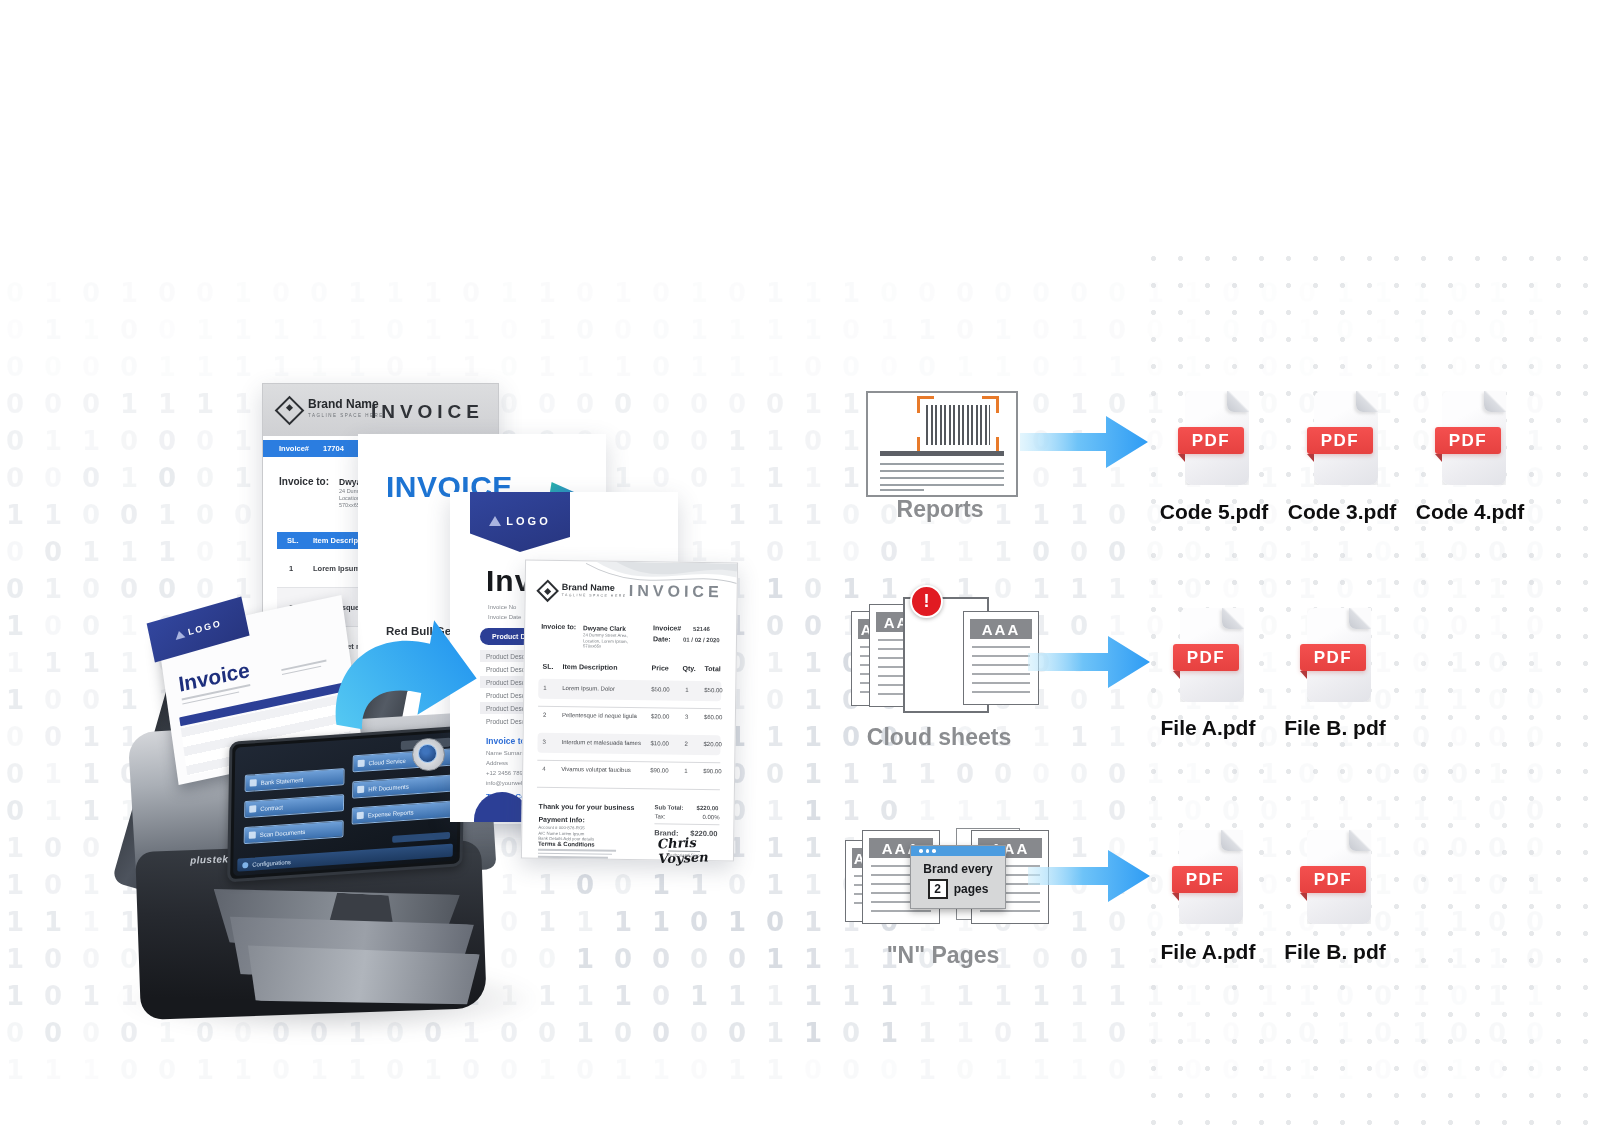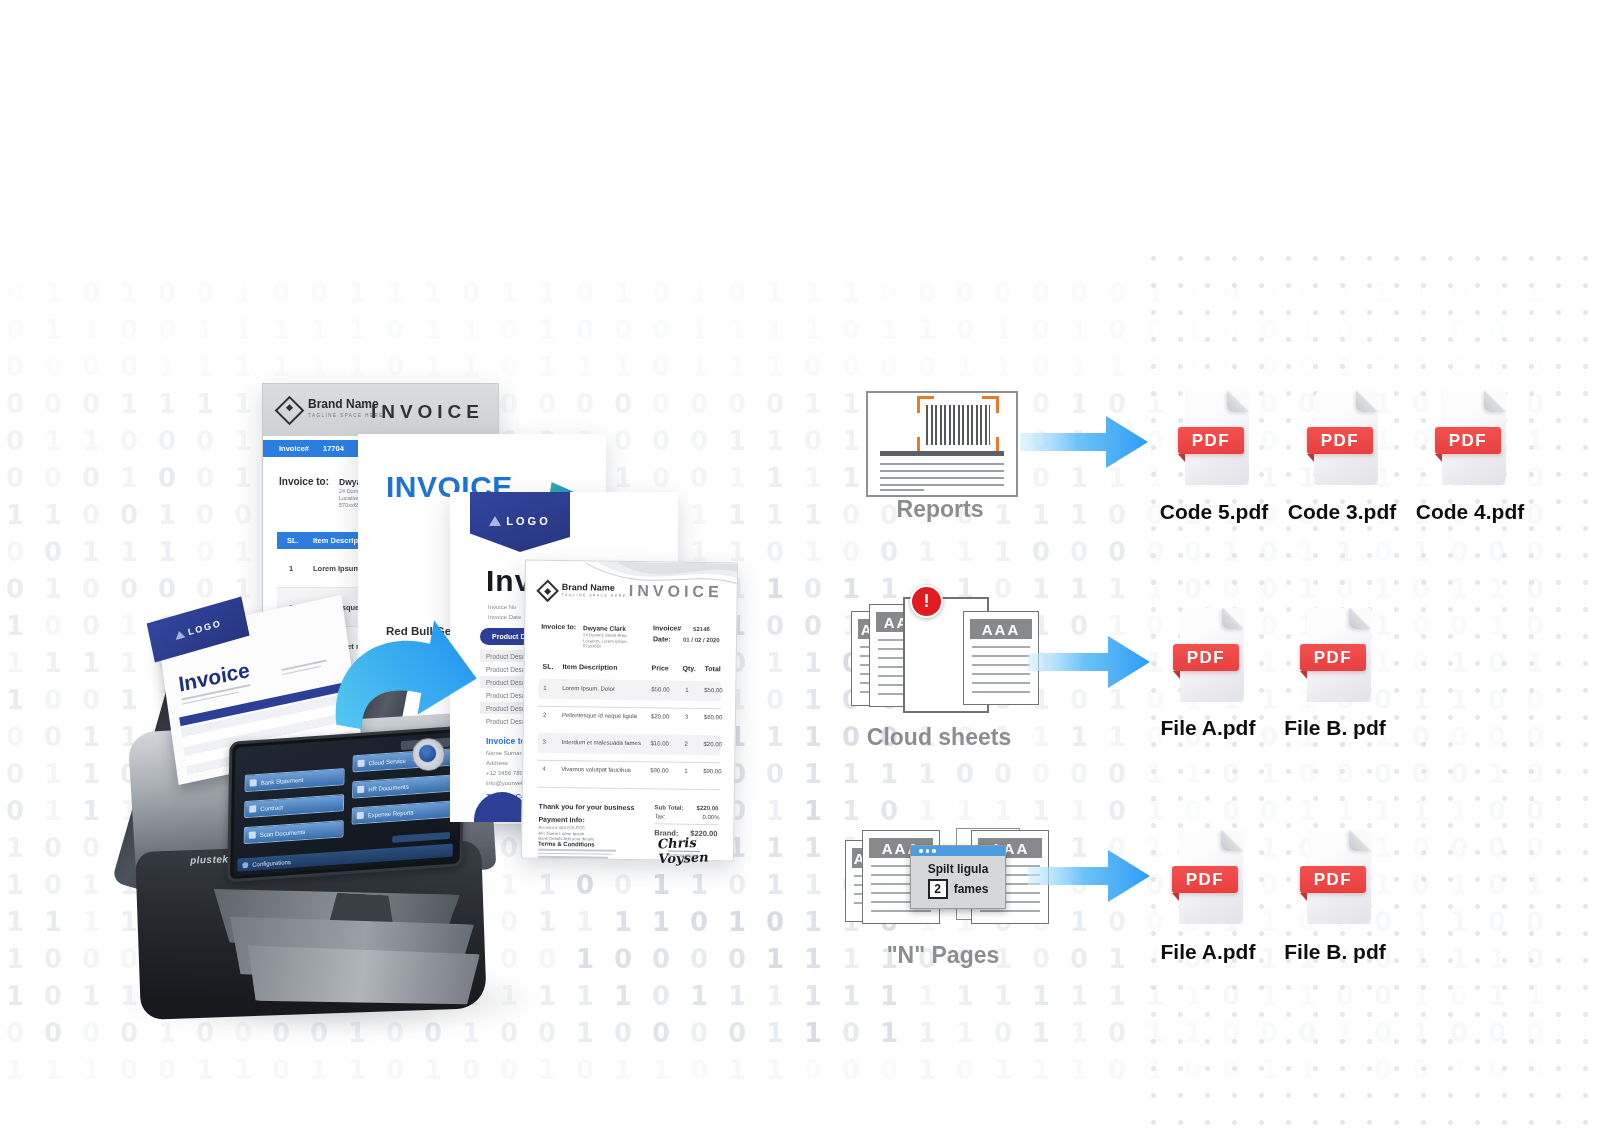--- a/index.html
+++ b/index.html
@@ -1430,24 +1430,24 @@
   <div class="sheet" style="left:971px;top:830px;width:76px;height:92px;z-index:2;">
     <div class="aaa">AAA</div>
     <div class="ruled"></div>
   </div>
   <div class="dialog" style="left:910px;top:845px;">
     <div class="dlg-bar">
       <span class="dlg-dot"></span>
       <span class="dlg-dot"></span>
       <span class="dlg-dot"></span>
     </div>
-    <div class="dlg-l1">Spilt ligula</div>
+    <div class="dlg-l1">Brand every</div>
     <div class="dlg-l2">
       <span class="dlg-box">2</span>
-      <span>fames</span>
+      <span>pages</span>
     </div>
   </div>
   <div class="rowlabel" style="left:858px;top:942px;">"N" Pages</div>
   <svg class="h-arrow" style="left:1028px;top:848px;" width="124" height="56" viewBox="0 0 124 56">
     <polygon points="0,19 80,19 80,2 122,28 80,54 80,37 0,37" fill="url(#agrad)"></polygon>
   </svg>
   <div class="pdf" style="left:1172px;top:830px;">
     <div class="page"></div>
       <div class="fold"></div>
     <div class="ribbon">PDF</div>

